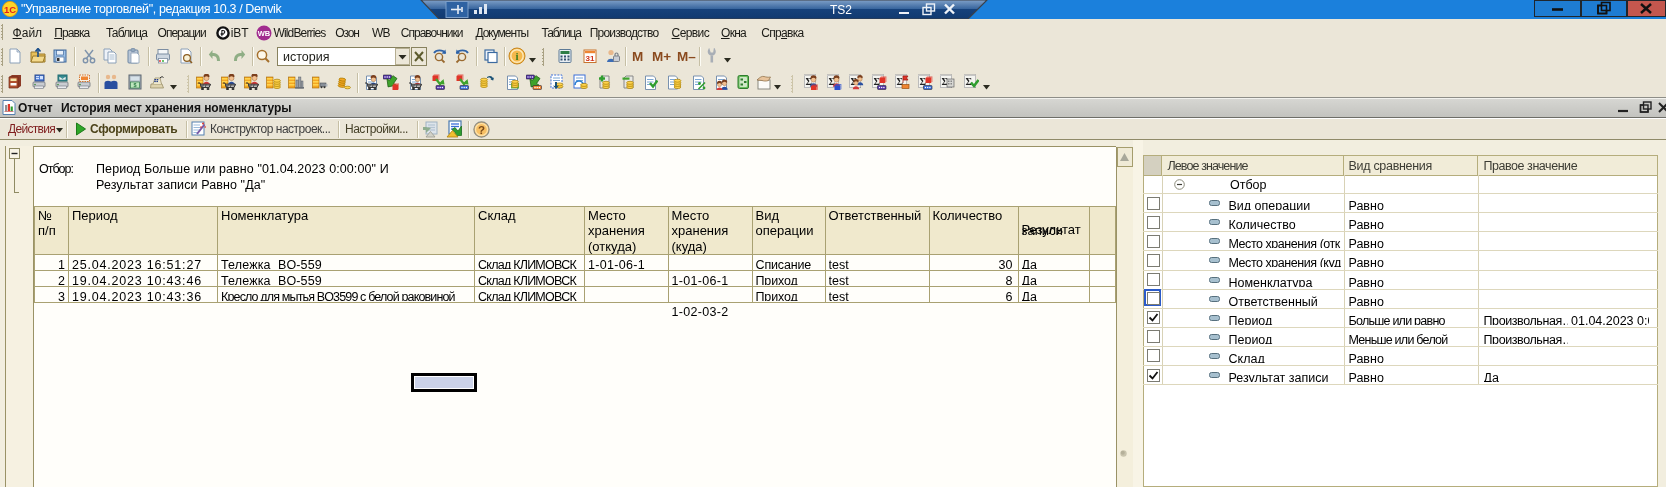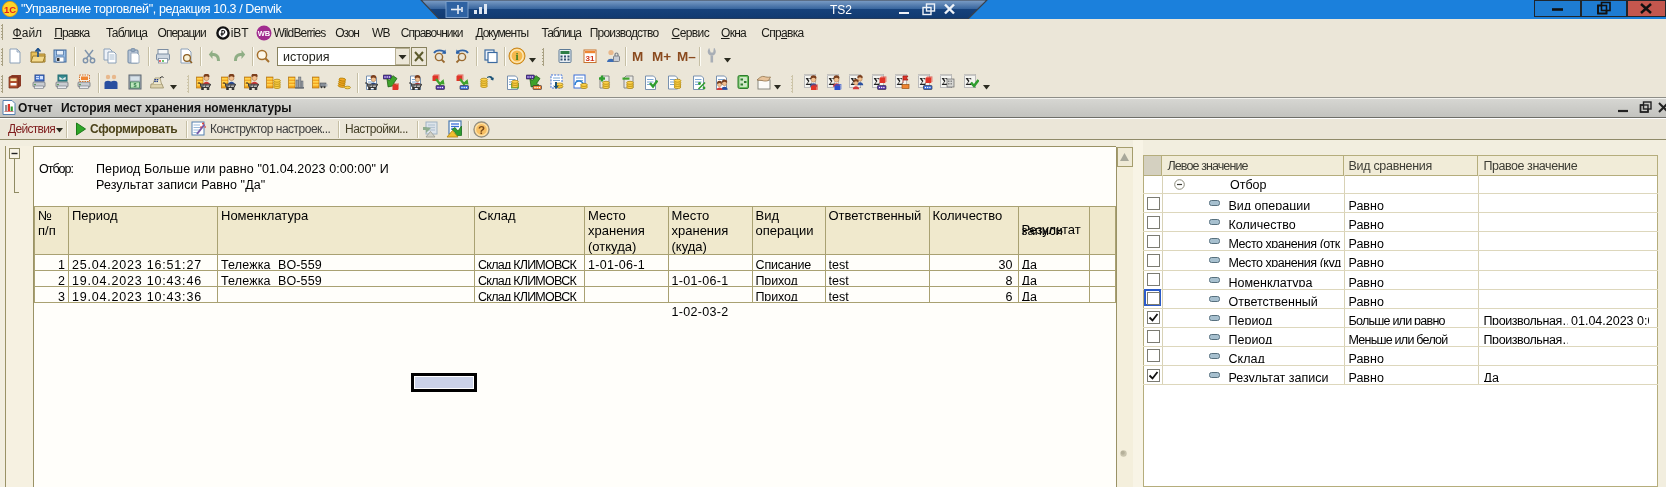--- a/index.html
+++ b/index.html
@@ -914,20 +914,21 @@
 <div class="ab" style="left:72px;top:271.0px;width:144px;height:14px;overflow:hidden"><span style="font-size:12.5px;color:#000;white-space:pre;letter-spacing:0.8px">19.04.2023 10:43:46</span></div>
 <div class="ab" style="left:221px;top:271.0px;width:252px;height:14px;overflow:hidden"><span style="font-size:12.5px;color:#000;white-space:pre;letter-spacing:0.15px">Тележка  BQ-559</span></div>
 <div class="ab" style="left:478px;top:271.0px;width:105px;height:14px;overflow:hidden"><span style="font-size:12.5px;color:#000;white-space:pre;letter-spacing:-0.75px">Склад КЛИМОВСК</span></div>
 <div class="ab" style="left:671.5px;top:271.0px;width:79.0px;height:14px;overflow:hidden"><span style="font-size:12.5px;color:#000;white-space:pre;letter-spacing:0.3px">1-01-06-1</span></div>
 <div class="ab" style="left:755.5px;top:271.0px;width:68.0px;height:14px;overflow:hidden"><span style="font-size:12.5px;color:#000;white-space:pre;letter-spacing:-0.15px">Приход</span></div>
 <div class="ab" style="left:828.5px;top:271.0px;width:99.0px;height:14px;overflow:hidden"><span style="font-size:12.5px;color:#000;white-space:pre;letter-spacing:0px">test</span></div>
 <div class="ab" style="left:930.5px;top:271.0px;width:82.0px;height:14px;overflow:hidden;text-align:right"><span style="font-size:12.5px;color:#000;white-space:pre;letter-spacing:0px">8</span></div>
 <div class="ab" style="left:1021.5px;top:271.0px;width:66.0px;height:14px;overflow:hidden"><span style="font-size:12.5px;color:#000;white-space:pre;letter-spacing:0px">Да</span></div>
 <div class="ab" style="left:36px;top:287.0px;width:29px;height:14px;overflow:hidden;text-align:right"><span style="font-size:12.5px;color:#000;white-space:pre;letter-spacing:0px">3</span></div>
 <div class="ab" style="left:72px;top:287.0px;width:144px;height:14px;overflow:hidden"><span style="font-size:12.5px;color:#000;white-space:pre;letter-spacing:0.8px">19.04.2023 10:43:36</span></div>
+<div class="ab" style="left:221px;top:287.0px;width:252px;height:14px;overflow:hidden"><span style="font-size:12.5px;color:#000;white-space:pre;letter-spacing:-0.85px">Кресло для мытья BQ3599 с белой раковиной</span></div>
 <div class="ab" style="left:478px;top:287.0px;width:105px;height:14px;overflow:hidden"><span style="font-size:12.5px;color:#000;white-space:pre;letter-spacing:-0.75px">Склад КЛИМОВСК</span></div>
 <div class="ab" style="left:671.5px;top:302px;width:79.0px;height:14px;overflow:hidden"><span style="font-size:12.5px;color:#000;white-space:pre;letter-spacing:0.3px">1-02-03-2</span></div>
 <div class="ab" style="left:755.5px;top:287.0px;width:68.0px;height:14px;overflow:hidden"><span style="font-size:12.5px;color:#000;white-space:pre;letter-spacing:-0.15px">Приход</span></div>
 <div class="ab" style="left:828.5px;top:287.0px;width:99.0px;height:14px;overflow:hidden"><span style="font-size:12.5px;color:#000;white-space:pre;letter-spacing:0px">test</span></div>
 <div class="ab" style="left:930.5px;top:287.0px;width:82.0px;height:14px;overflow:hidden;text-align:right"><span style="font-size:12.5px;color:#000;white-space:pre;letter-spacing:0px">6</span></div>
 <div class="ab" style="left:1021.5px;top:287.0px;width:66.0px;height:14px;overflow:hidden"><span style="font-size:12.5px;color:#000;white-space:pre;letter-spacing:0px">Да</span></div>
 <div class="ab" style="left:410.5px;top:373px;width:66px;height:19px;border:3px solid #000;background:#fff"></div>
 <div class="ab" style="left:414.5px;top:377px;width:58px;height:11px;background:#cbd2e8"></div>
 <div class="ab" style="left:1115.5px;top:146.5px;width:17px;height:341px;background:#f4efdc;border-left:1px solid #9a9266"></div>
 <div class="ab" style="left:1116.5px;top:147px;width:16px;height:20px;background:#efead6;border:1px solid #a59d6d"></div>

